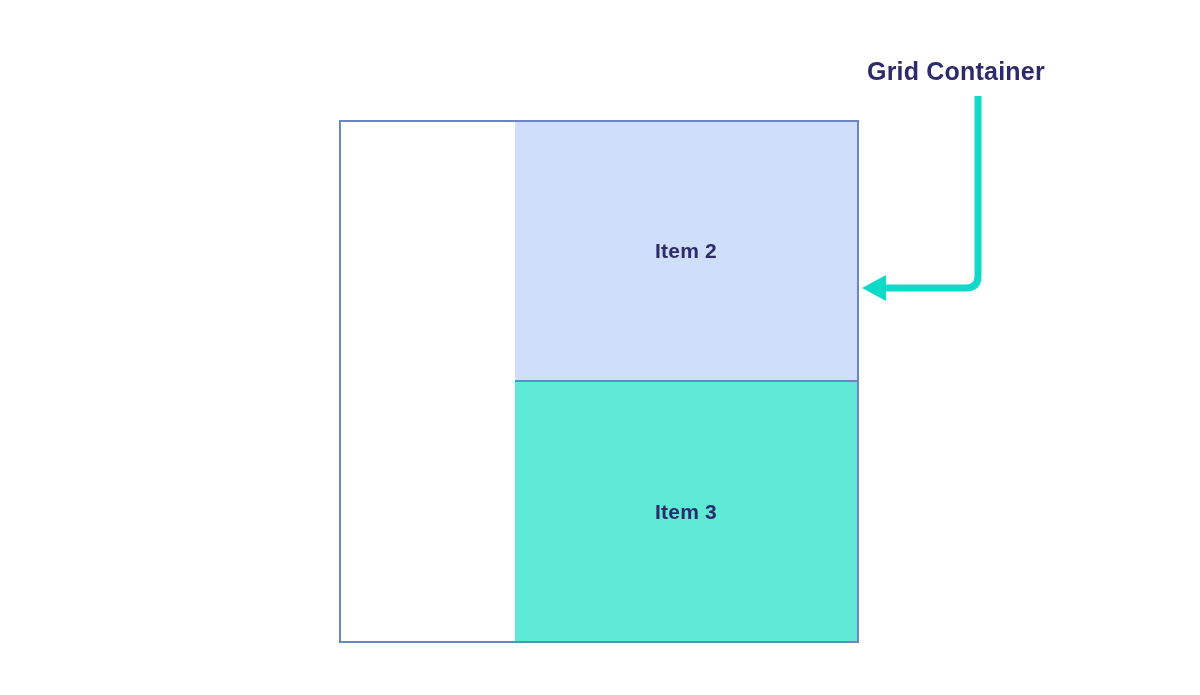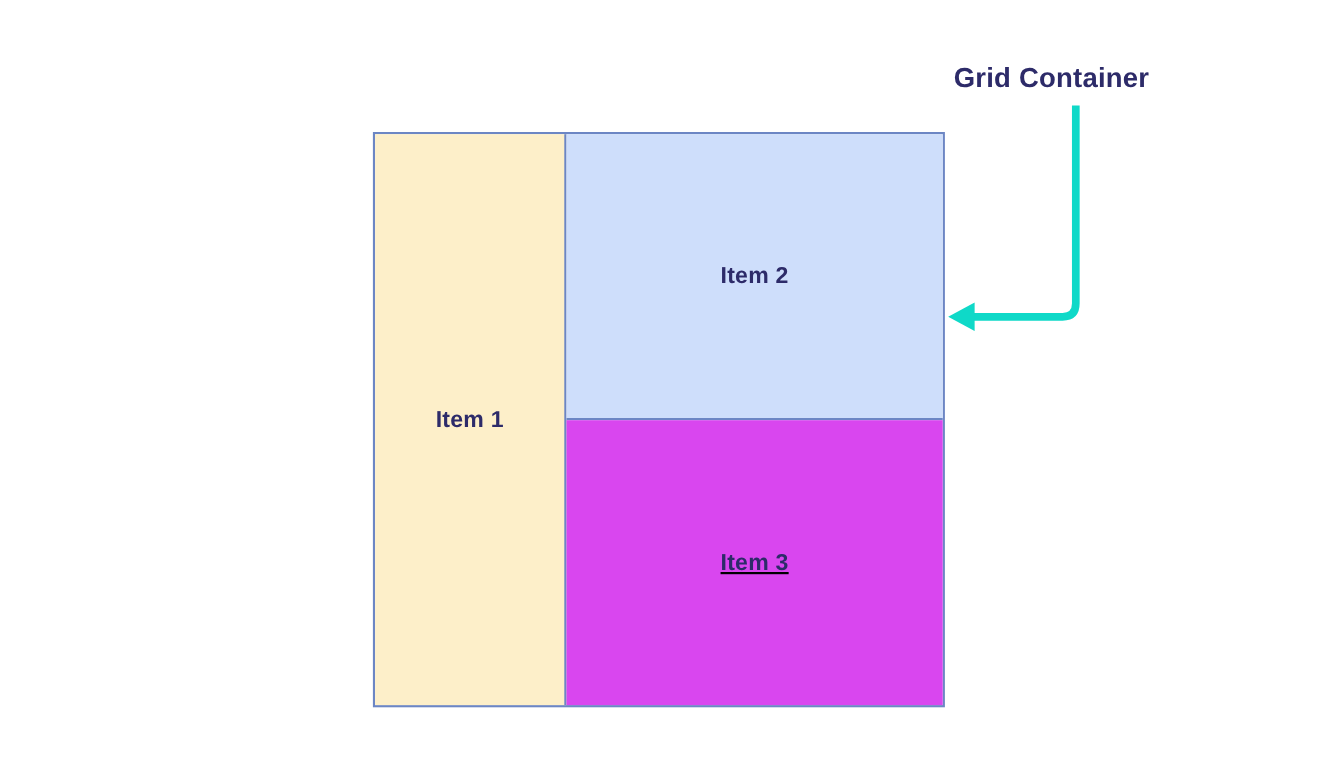--- a/index.html
+++ b/index.html
@@ -68,22 +68,21 @@
     grid-column: 2 / 3;
     grid-row: 1 / 2;
     background: #cedefb;
     border-bottom: 2px solid #6c86c4;
   }
 
   
   .item-3 {
     grid-column: 2 / 3;
     grid-row: 2 / 3;
-    background: #d946ef;
-    text-decoration: underline;
+    background: #5eead4;
   }
 
   
   .annotation-title {
     position: absolute;
     left: 867px;
     top: 57px;
     font-family: "Liberation Sans", sans-serif;
     font-size: 25px;
     font-weight: bold;
@@ -102,23 +101,20 @@
     pointer-events: none;
   }
 </style>
 </head>
 <body>
 
 <div id="canvas">
 
   <div class="grid-container">
 
-    <div class="grid-item item-1">
-      <span class="item-label">Item 1</span>
-    </div>
 
     <div class="grid-item item-2">
       <span class="item-label">Item 2</span>
     </div>
 
     <div class="grid-item item-3">
       <span class="item-label">Item 3</span>
     </div>
 
   </div>

